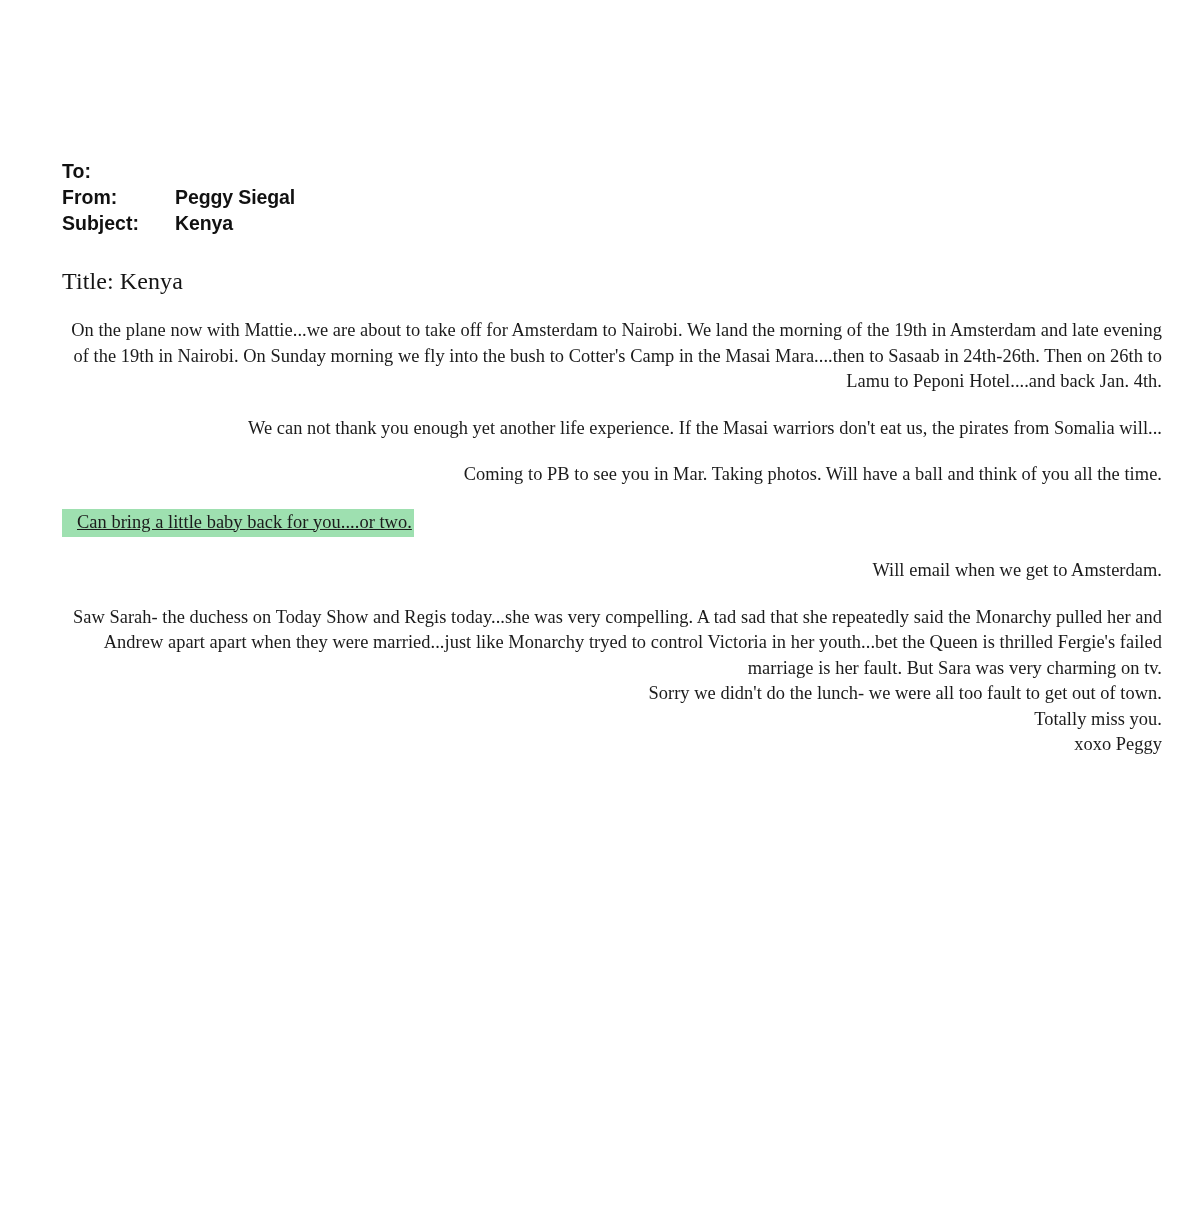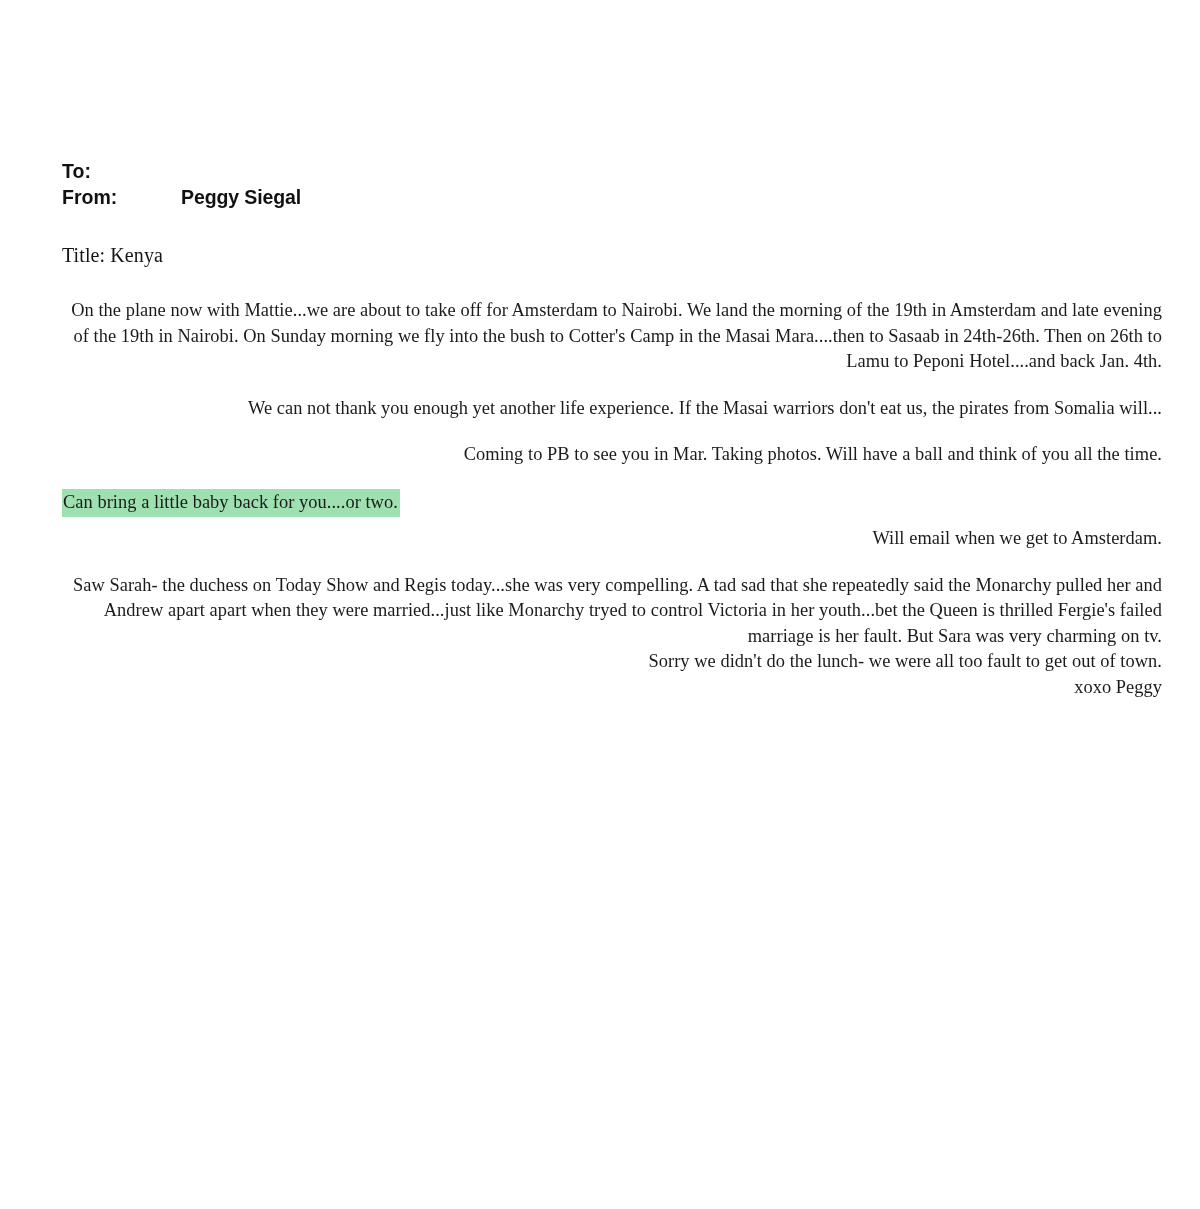--- a/index.html
+++ b/index.html
@@ -36,59 +36,59 @@
     font-weight: bold;
     font-size: 19.5px;
     line-height: 26px;
     color: #111;
     margin-bottom: 30px;
   }
   .hdr-row {
     display: flex;
     align-items: flex-start;
     white-space: nowrap;
-    gap: 6px;
   }
   .hdr-label {
     width: 113px;
     flex: 0 0 113px;
   }
   .hdr-value {
     flex: 1 1 auto;
     letter-spacing: -0.1px;
   }
 
   
   .title {
     font-family: "Liberation Serif", serif;
-    font-size: 20px;
+    font-size: 24px;
     line-height: 30px;
     color: #151515;
-    margin: 0 0 28px 0;
+    margin: 0 0 22px 0;
     letter-spacing: 0.1px;
   }
 
   
   .body p {
     font-family: "Liberation Serif", serif;
     font-size: 18.4px;
     line-height: 25.5px;
     color: #1b1b1b;
     margin: 0 0 21px 0;
     text-align: right;
     letter-spacing: 0.05px;
   }
   .body p.tight {
     margin-bottom: 0;
   }
   .highlight-block {
     display: inline-block;
     background: #9ee0b0;
-    padding: 1px 2px 2px 1px;
-    margin: 0 0 9px 0;
+    padding: 1px 2px 2px 15px;
+    margin: 0 0 21px 0;
+    text-decoration: underline;
   }
   .highlight-block p {
     margin: 0;
     background: transparent;
   }
   .tail p {
     margin: 0;
     font-family: Liberation Serif, serif;
   }
 </style>
@@ -99,36 +99,41 @@
   <div class="doc">
 
     <div class="hdr">
       <div class="hdr-row">
         <span class="hdr-label">To:</span>
       </div>
       <div class="hdr-row">
         <span class="hdr-label">From:</span>
         <span class="hdr-value">Peggy Siegal</span>
       </div>
+      <div class="hdr-row">
+        <span class="hdr-label">Subject:</span>
+        <span class="hdr-value">Kenya</span>
+      </div>
     </div>
 
     <div class="title">Title: Kenya</div>
 
     <div class="body">
       <p>On the plane now with Mattie...we are about to take off for Amsterdam to Nairobi.  We land the morning of the 19th in Amsterdam and late evening of the 19th in Nairobi.  On Sunday morning we fly into the bush to Cotter's Camp in the Masai Mara....then to Sasaab in 24th-26th. Then on 26th to Lamu to Peponi Hotel....and back Jan. 4th.</p>
       <p>We can not thank you enough yet another life experience.  If the Masai warriors don't eat us, the pirates from Somalia will...</p>
       <p>Coming to PB to see you in Mar.  Taking photos. Will have a ball and think of you all the time.</p>
 
       <div class="highlight-block" style="background: rgb(158, 224, 176);">
         <p class="tight">Can bring a little baby back for you....or two.</p>
       </div>
 
       <p>Will email when we get to Amsterdam.</p>
 
       <div class="tail">
         <p>Saw Sarah- the duchess on Today Show and Regis today...she was very compelling.  A tad sad that she repeatedly said the Monarchy pulled her and Andrew apart apart when they were married...just like Monarchy tryed to control Victoria in her youth...bet the Queen is thrilled Fergie's failed marriage is her fault.  But Sara was very charming on tv.</p>
         <p>Sorry we didn't do the lunch- we were all too fault to get out of town.</p>
+        <p>Totally miss you.</p>
         <p>xoxo Peggy</p>
       </div>
     </div>
 
   </div>
 </div>
 
 </body></html>

